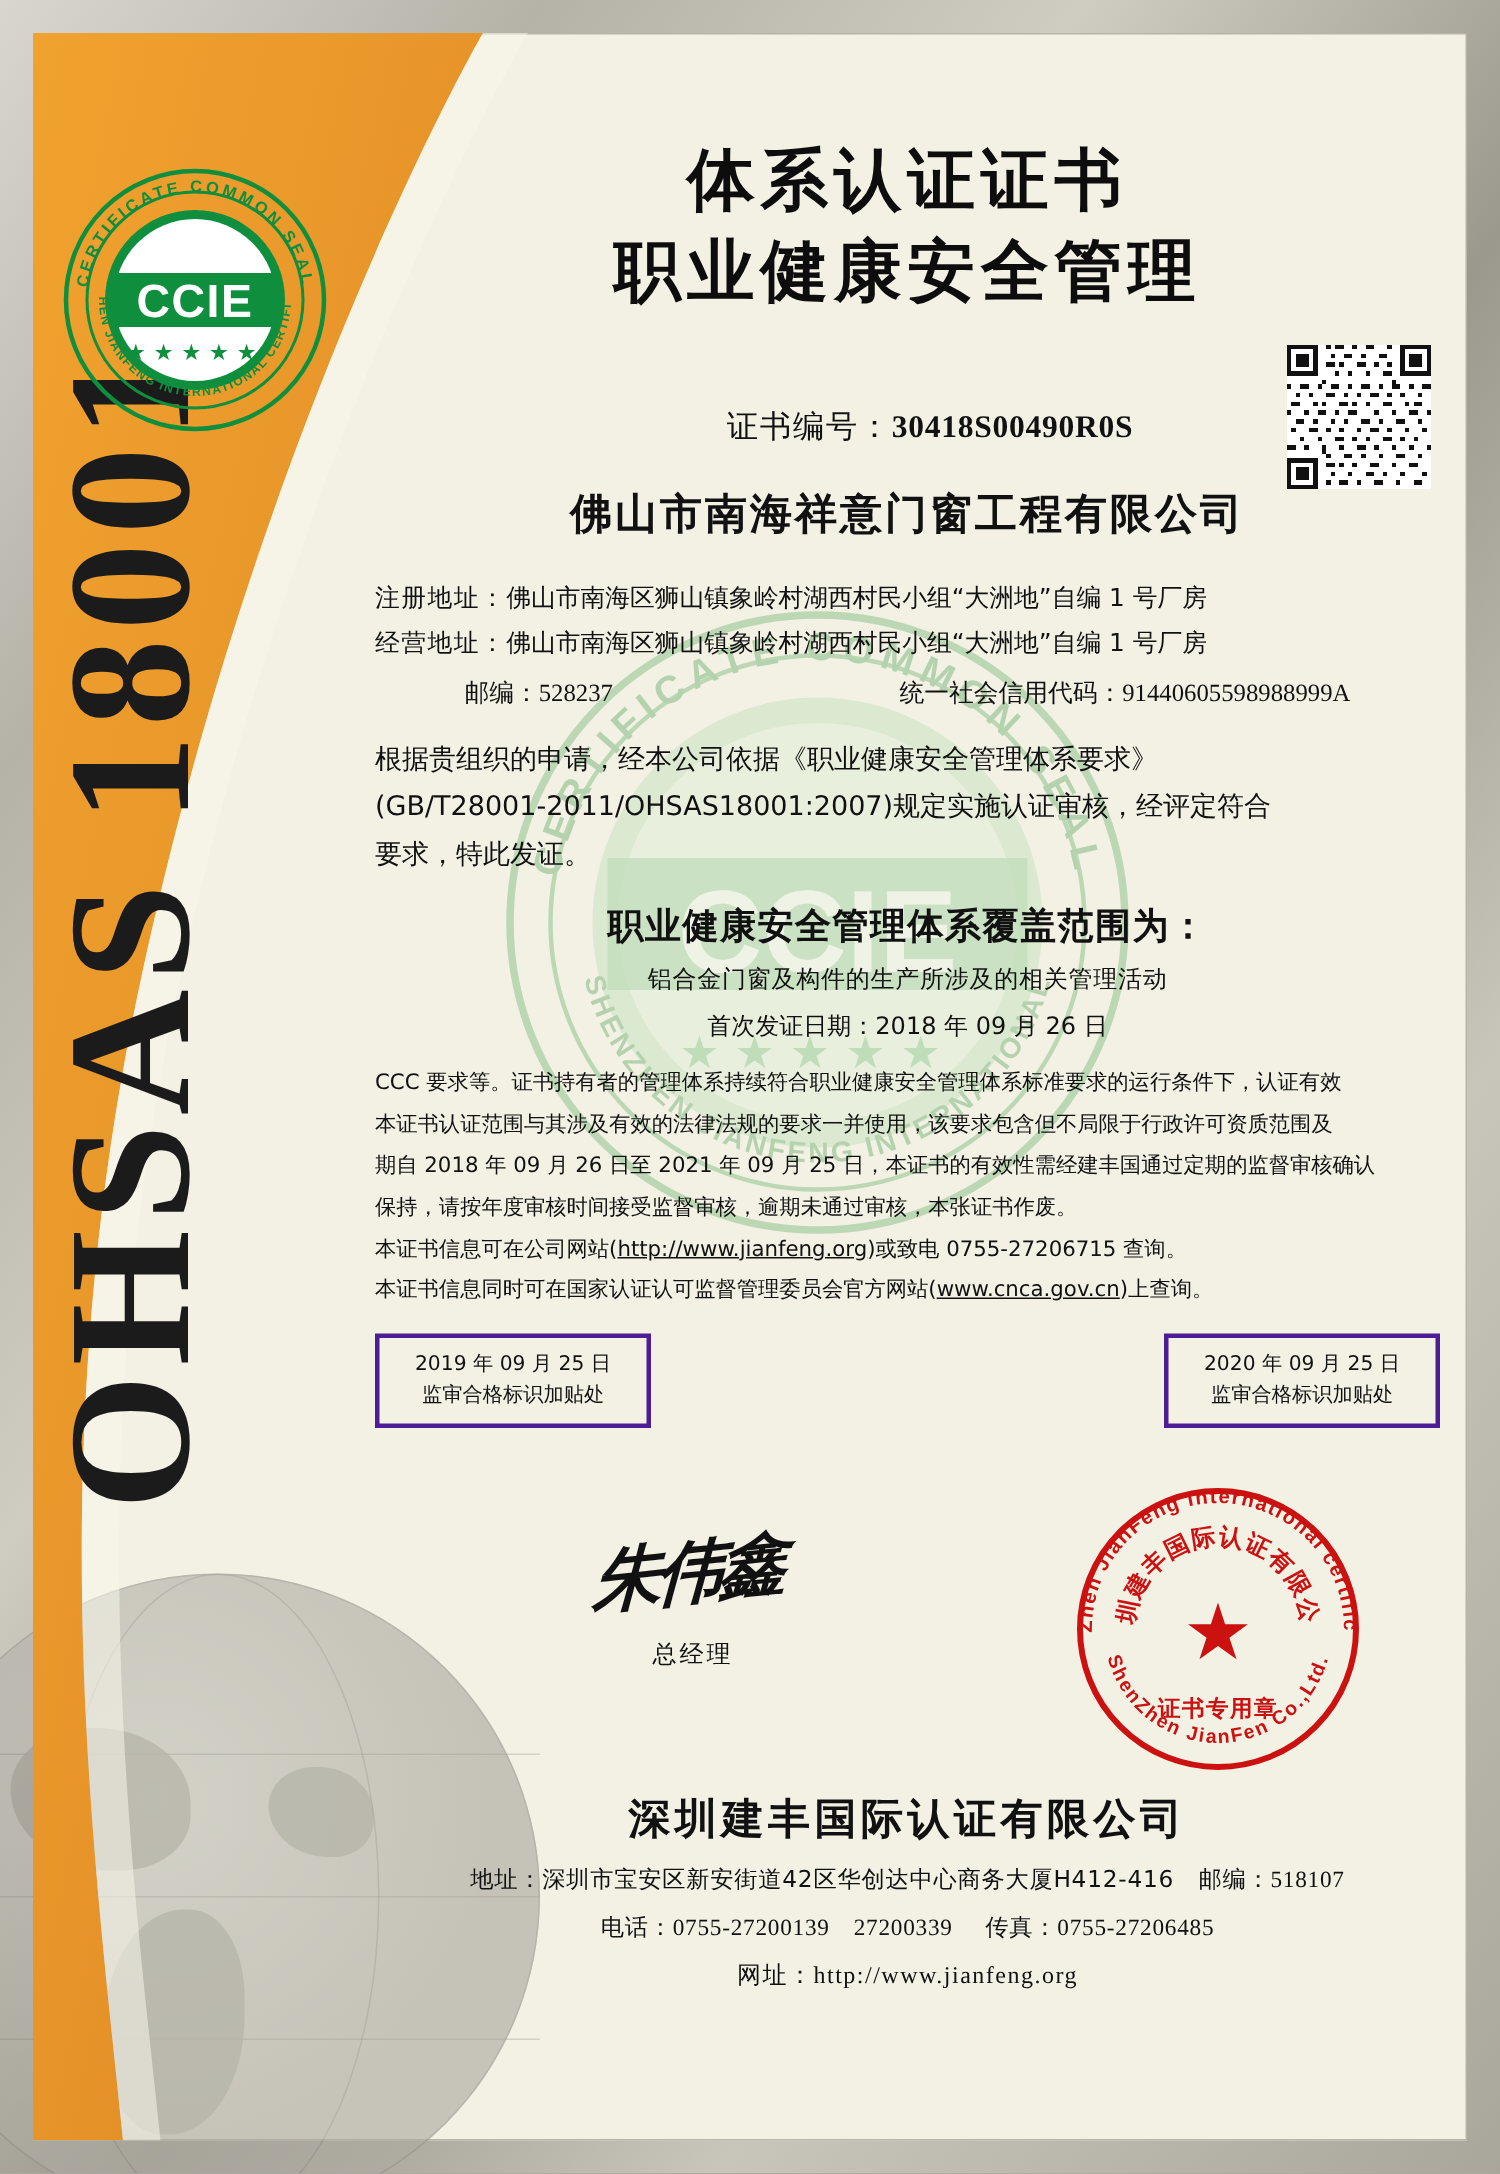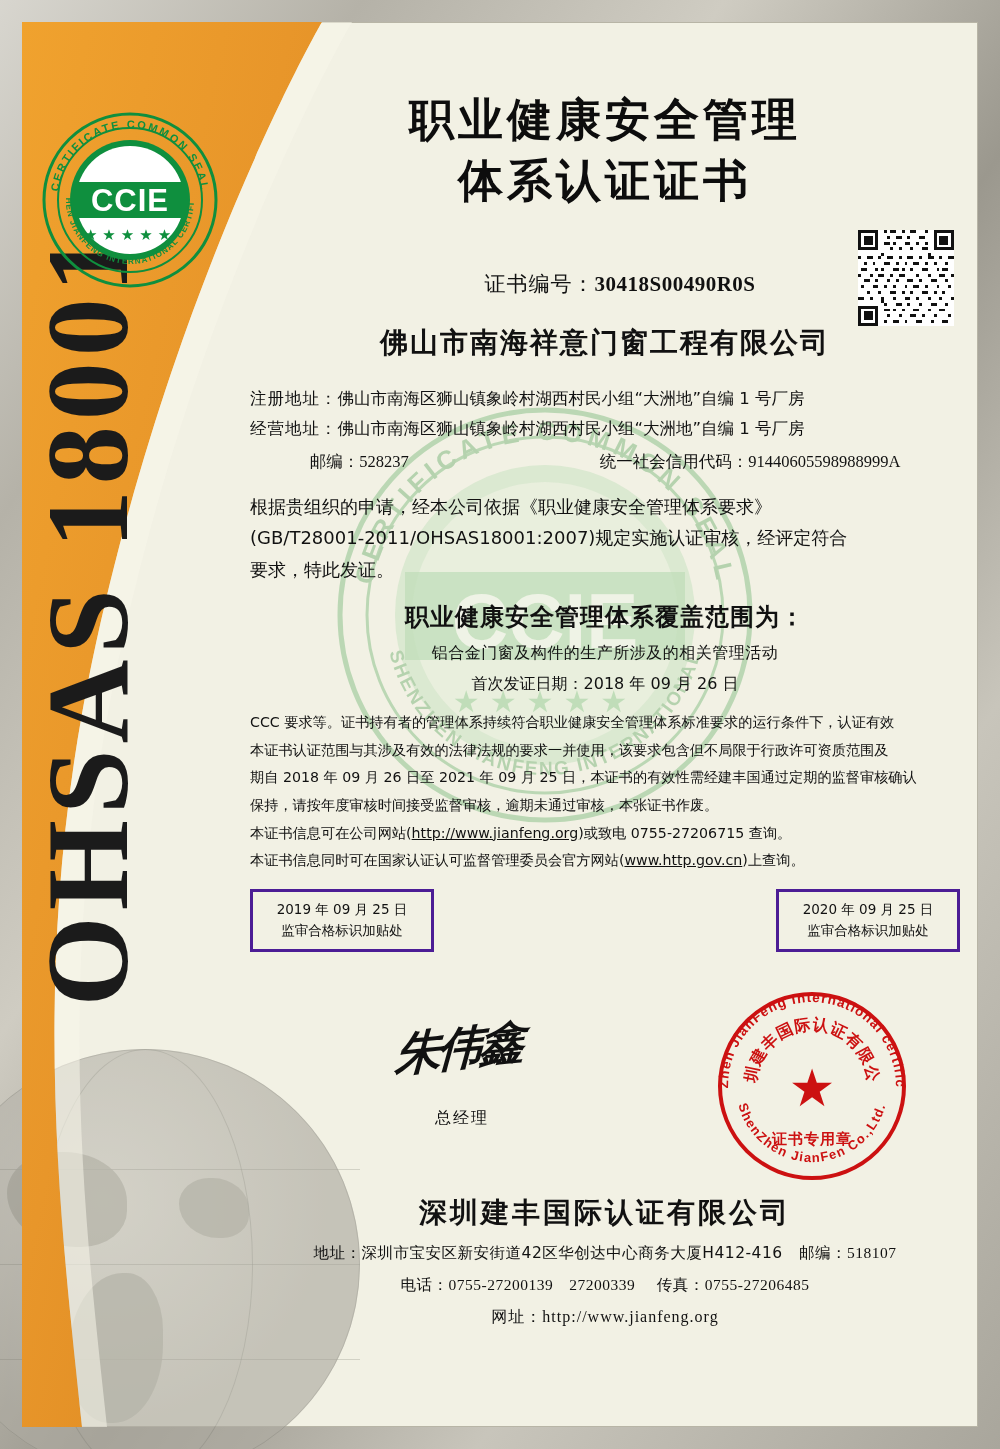--- a/index.html
+++ b/index.html
@@ -236,21 +236,21 @@
     font-size: 46px;
     font-weight: 700;
     font-style: italic;
     letter-spacing: -4px;
     transform: rotate(-6deg) skewX(-8deg);
     color: #111;
   }
   .sign-label {
     position: absolute;
     left: 185px;
-    top: 100px;
+    top: 85px;
     font-size: 16px;
     font-family: "DejaVu Sans", sans-serif;
     letter-spacing: 2px;
   }
   .redstamp {
     position: absolute;
     right: 48px;
     top: -22px;
     width: 200px;
     height: 200px;
@@ -354,22 +354,22 @@
       </text>
       <rect x="75" y="172" width="280" height="88" fill="#8fcb8f" opacity=".75"></rect>
       <text x="215" y="248" text-anchor="middle" font-family="Liberation Sans, sans-serif" font-size="78" font-weight="bold" fill="#eef6e9">CCIE</text>
       <text x="215" y="312" text-anchor="middle" font-size="30" letter-spacing="10" fill="#8fcb8f">★★★★★</text>
     </svg>
   </div>
 
   <div class="content">
 
     <div class="title">
+      <div>体系认证证书</div>
       <div>职业健康安全管理</div>
-      <div>体系认证证书</div>
     </div>
 
     <div class="qr">
       <svg width="96" height="96" viewBox="0 0 33 33" shape-rendering="crispEdges">
         <rect width="33" height="33" fill="#ffffff"></rect>
         <g fill="#111111">
           <rect x="0" y="0" width="7" height="7"></rect>
             <rect x="1" y="1" width="5" height="5" fill="#fff"></rect>
             <rect x="2" y="2" width="3" height="3"></rect>
           <rect x="26" y="0" width="7" height="7"></rect>
@@ -537,21 +537,21 @@
 
     <div class="fine">
       <div>CCC 要求等。证书持有者的管理体系持续符合职业健康安全管理体系标准要求的运行条件下，认证有效</div>
       <div>本证书认证范围与其涉及有效的法律法规的要求一并使用，该要求包含但不局限于行政许可资质范围及</div>
       <div>期自 2018 年 09 月 26 日至 2021 年 09 月 25 日，本证书的有效性需经建丰国通过定期的监督审核确认</div>
       <div>保持，请按年度审核时间接受监督审核，逾期未通过审核，本张证书作废。</div>
       <div>
         <span>本证书信息可在公司网站(</span><span class="link">http://www.jianfeng.org</span><span>)或致电 0755-27206715 查询。</span>
       </div>
       <div>
-        <span>本证书信息同时可在国家认证认可监督管理委员会官方网站(</span><span class="link">www.http.gov.cn</span><span>)上查询。</span>
+        <span>本证书信息同时可在国家认证认可监督管理委员会官方网站(</span><span class="link">www.cnca.gov.cn</span><span>)上查询。</span>
       </div>
     </div>
 
     <div class="stamp-boxes">
       <div class="stamp-box">
         <div>2019 年 09 月 25 日</div>
         <div>监审合格标识加贴处</div>
       </div>
       <div class="stamp-box">
         <div>2020 年 09 月 25 日</div>

